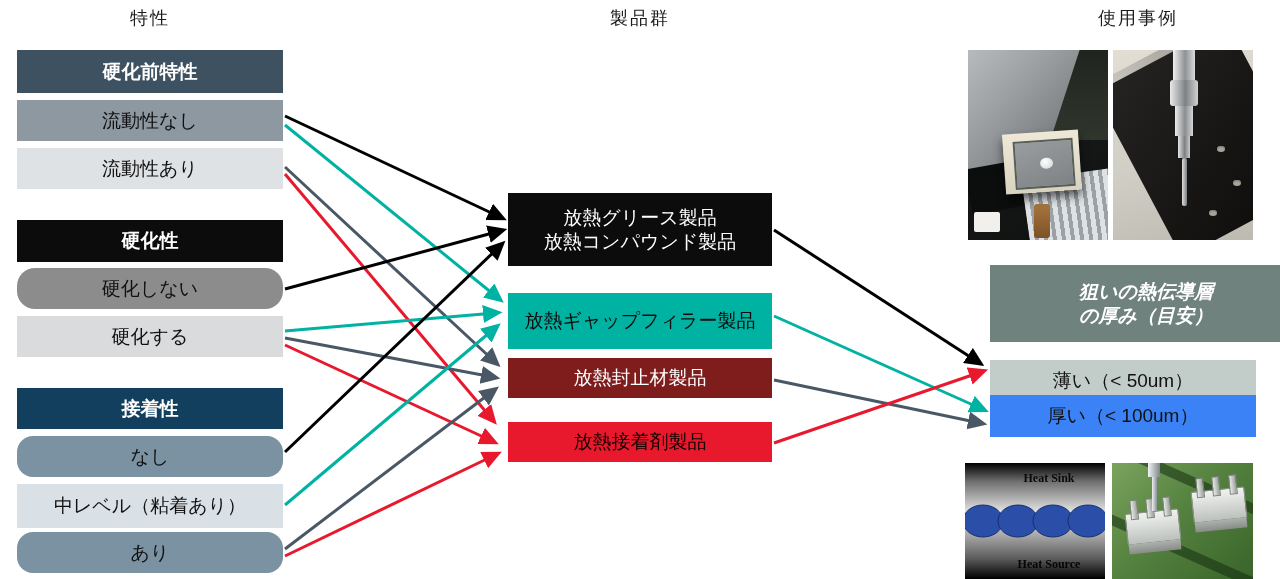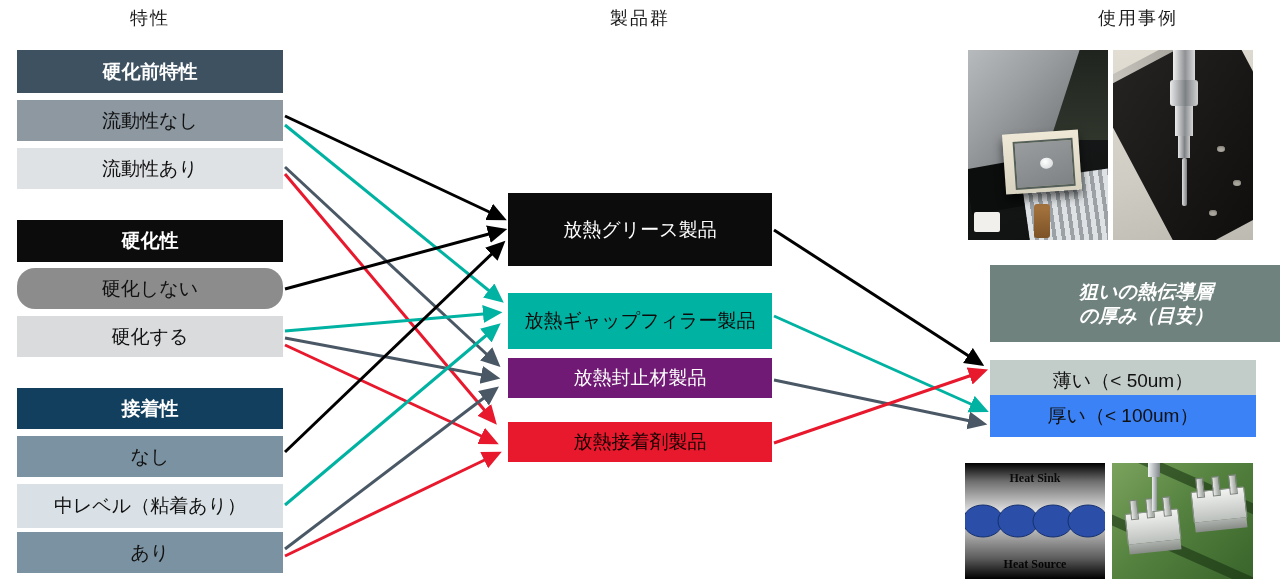--- a/index.html
+++ b/index.html
@@ -18,26 +18,26 @@
   }
   .box.hdr{font-weight:bold;color:#ffffff;}
   
   .c-slatehdr{background:#3d5161;}
   .c-blackhdr{background:#0c0c0c;}
   .c-navyhdr{background:#123f5e;}
   .c-gray{background:#8d98a1;}
   .c-lgray{background:#dfe2e5;}
   .c-ngray{background:#8c8c8c;}
   .c-lgray2{background:#d9dbdd;}
-  .c-bluegray{background:#7a92a1;}
+  .c-bluegray{background:#7a92a1;border-radius:16px;}
   .c-lbluegray{background:#d9e1e6;}
   
   .p-black{background:#0c0c0c;color:#fff;}
   .p-teal{background:#00b2a2;color:#0b0b0b;}
-  .p-slate{background:#701a75;color:#fff;}
+  .p-slate{background:#7f1d1d;color:#fff;}
   .p-red{background:#e8182d;color:#140000;}
   
   .u-hdr{background:#6f827d;color:#fff;font-weight:bold;}
   .u-thin{background:#c2ccc8;margin-top:13px;}
   .u-thick{background:#3b82f6;}
   #arrow-layer{position:absolute;left:0;top:0;z-index:6;pointer-events:none;}
   .img-frame{position:absolute;overflow:hidden;}
   
   .ph-cpu{background:linear-gradient(160deg,#2a2d2e 0%,#161819 45%,#101211 100%);}
   .ph-cpu .panel{position:absolute;left:-38px;top:-30px;width:130px;height:160px;
@@ -66,21 +66,21 @@
      background:linear-gradient(90deg,#cfcdc6,#8e8c85);transform:rotate(-28deg) ;transform-origin:0 0;border-radius:4px;}
   .ph-disp .hole{position:absolute;width:8px;height:6px;border-radius:50%;background:#a9a69d;box-shadow:inset 0 1px 2px #7e7b72;}
   .ph-disp .noz1{position:absolute;left:60px;top:-4px;width:22px;height:34px;background:linear-gradient(90deg,#f0f0f0,#8f9194 55%,#d9dadb);}
   .ph-disp .noz2{position:absolute;left:57px;top:30px;width:28px;height:26px;background:linear-gradient(90deg,#e8e9ea,#7e8184 55%,#cfd1d2);border-radius:3px;}
   .ph-disp .noz3{position:absolute;left:62px;top:56px;width:18px;height:30px;background:linear-gradient(90deg,#ececed,#8a8d90 55%,#d4d5d6);}
   .ph-disp .noz4{position:absolute;left:65px;top:86px;width:12px;height:22px;background:linear-gradient(90deg,#e4e5e6,#7e8184 55%,#c8c9ca);}
   .ph-disp .needle{position:absolute;left:69px;top:108px;width:5px;height:48px;background:linear-gradient(90deg,#dddedf,#7b7e81);border-radius:2px;}
   
   .hd{background:linear-gradient(180deg,#000 0%,#6f6f6f 16%,#e3e3e3 42%,#cfcfcf 52%,#5d5d5d 82%,#000 100%);}
   .hd .lbl{position:absolute;left:0;width:100%;text-align:center;
-     font-family:"Liberation Serif","DejaVu Serif",serif;font-weight:bold;font-size:12px;color:#0a0a0a;}
+     font-family:"Liberation Serif","DejaVu Serif",serif;font-weight:bold;font-size:12px;color:#0a0a0a;padding-left:14px;}
   .hd .lbl.top{top:8px;}
   .hd .lbl.bot{bottom:7px;color:#050505;}
   
   .il{background:linear-gradient(135deg,#7ba35e 0%,#55823f 45%,#39642b 100%);}
   .il .stripe{position:absolute;left:-20px;width:220px;height:10px;background:rgba(20,45,15,.55);transform:rotate(24deg);}
   .il .blk{position:absolute;width:52px;height:30px;background:linear-gradient(180deg,#f2f3f1,#bcc0bc);border:1px solid #8e948e;border-radius:2px;}
   .il .blk .side{position:absolute;left:0;bottom:-10px;width:100%;height:10px;background:linear-gradient(180deg,#aeb2ae,#878c87);}
   .il .pin{position:absolute;width:6px;height:18px;background:linear-gradient(90deg,#e9eae8,#9aa09a);border:1px solid #7c827c;top:-14px;}
   .il .ndl{position:absolute;width:5px;height:34px;background:linear-gradient(90deg,#eceff0,#8a9094);}
   .il .ndl-top{position:absolute;width:12px;height:16px;background:linear-gradient(90deg,#f2f4f5,#7f868a);}
@@ -98,20 +98,21 @@
 <div class="box hdr c-blackhdr" style="left:17px;top:220px;width:266px;height:42px;">硬化性</div>
 <div class="box c-ngray" style="left:17px;top:268px;width:266px;height:41px;border-radius:18px;">硬化しない</div>
 <div class="box c-lgray2" style="left:17px;top:316px;width:266px;height:41px;">硬化する</div>
 <div class="box hdr c-navyhdr" style="left:17px;top:388px;width:266px;height:41px;">接着性</div>
 <div class="box c-bluegray" style="left:17px;top:436px;width:266px;height:41px;">なし</div>
 <div class="box c-lbluegray" style="left:17px;top:484px;width:266px;height:44px;">中レベル（粘着あり）</div>
 <div class="box c-bluegray" style="left:17px;top:532px;width:266px;height:41px;">あり</div>
 
 <div class="box p-black" style="left:508px;top:193px;width:264px;height:73px;flex-direction:column;">
   <span>放熱グリース製品</span>
+  <span>放熱コンパウンド製品</span>
 </div>
 <div class="box p-teal" style="left:508px;top:293px;width:264px;height:56px;">放熱ギャップフィラー製品</div>
 <div class="box p-slate" style="left:508px;top:358px;width:264px;height:40px;">放熱封止材製品</div>
 <div class="box p-red" style="left:508px;top:422px;width:264px;height:40px;">放熱接着剤製品</div>
 
 <div class="img-frame ph-cpu" style="left:968px;top:50px;width:140px;height:190px;">
   <div class="pcb"></div>
   <div class="panel"></div>
   <div class="dark1"></div>
   <div class="fins"></div>

